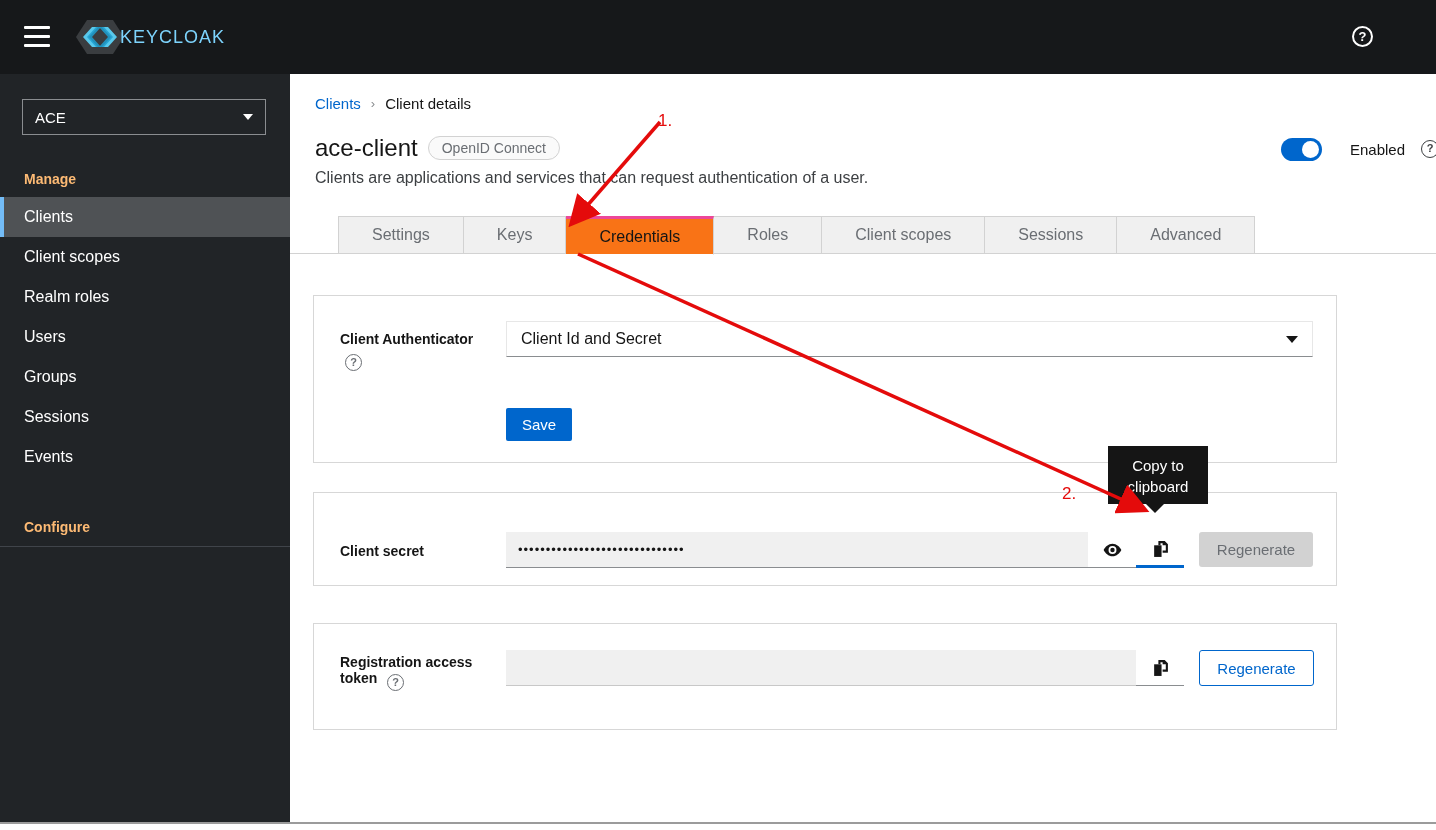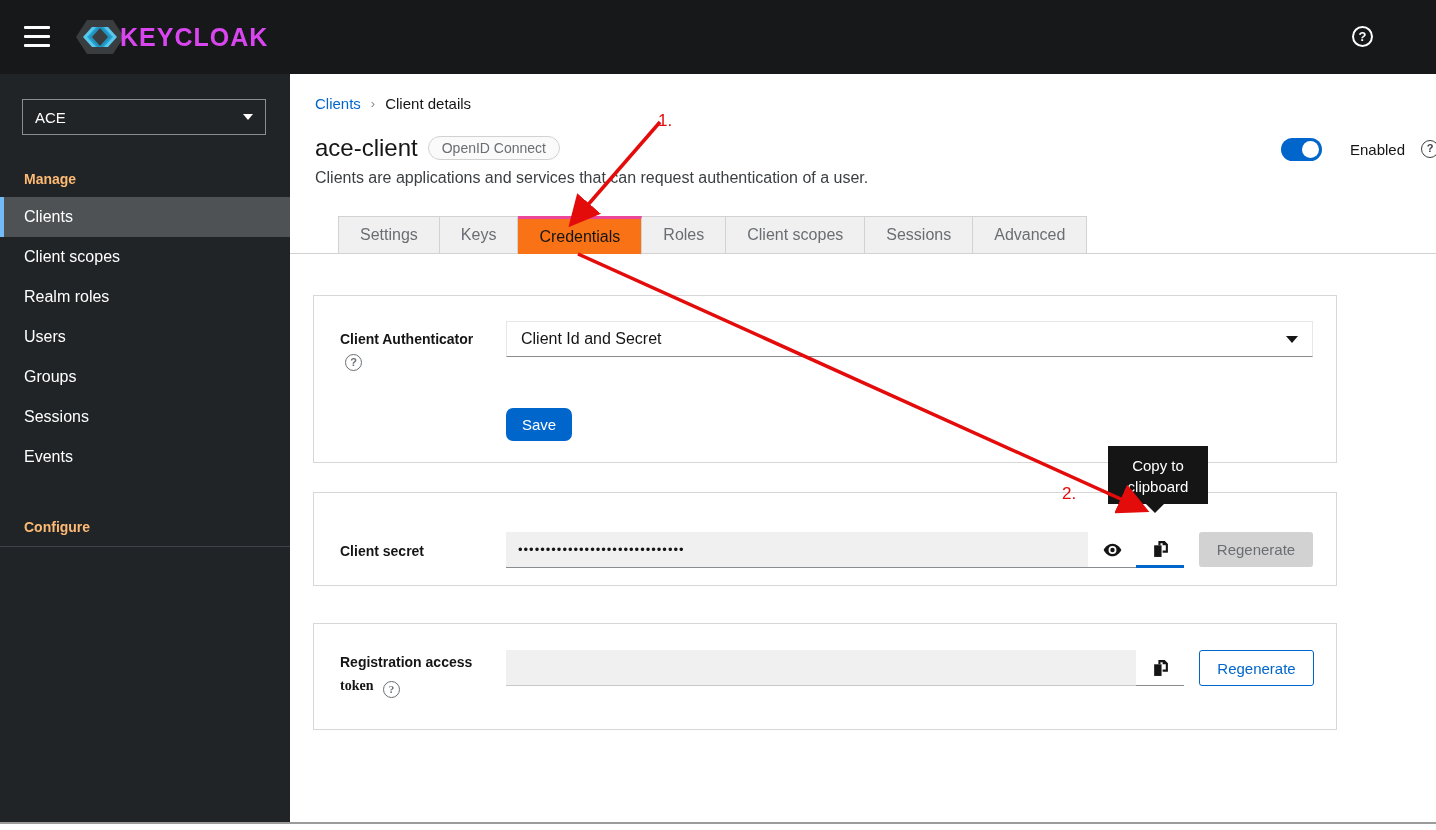--- a/index.html
+++ b/index.html
@@ -4,21 +4,21 @@
 <style>
   * { margin:0; padding:0; box-sizing:border-box; }
   body { font-family:"Liberation Sans", sans-serif; background:#fff; }
   .screen { position:relative; width:1436px; height:830px; overflow:hidden; background:#fff; }
 
   
   .topbar { position:absolute; left:0; top:0; width:1436px; height:74px; background:#16181a; }
   .hamburger { position:absolute; left:24px; top:26px; width:26px; height:21px; cursor:pointer; }
   .hamburger span { display:block; width:26px; height:3px; background:#fff; margin-bottom:6px; border-radius:1px; }
   .brand { position:absolute; left:74px; top:16px; display:flex; align-items:center; height:42px; }
-  .brand-text { font-size:25px; font-weight:bold; color:#d946ef; letter-spacing:1px; margin-left:-6px; }
+  .brand-text { font-size:18px; font-weight:normal; color:#7dd3fc; letter-spacing:1px; margin-left:-6px; }
   .topbar-help { position:absolute; left:1352px; top:26px; width:21px; height:21px; border:2px solid #fff; border-radius:50%; color:#fff; font-size:13px; font-weight:bold; text-align:center; line-height:18px; cursor:pointer; }
 
   
   .sidebar { position:absolute; left:0; top:74px; width:290px; height:748px; background:#212427; }
   .realm-select { position:absolute; left:22px; top:25px; width:244px; height:36px; border:1px solid #8a8d90; color:#fff; font-size:15px; display:flex; align-items:center; padding:0 12px; cursor:pointer; }
   .realm-select .caret { margin-left:auto; width:0; height:0; border-left:5px solid transparent; border-right:5px solid transparent; border-top:6px solid #fff; }
   .nav-heading { position:absolute; left:24px; font-size:14px; font-weight:700; color:#fdba74; }
   .nav-list { position:absolute; left:0; width:290px; }
   .nav-item { height:40px; display:flex; align-items:center; padding-left:24px; color:#fff; font-size:16px; cursor:pointer; }
   .nav-item.active { background:#4f5255; border-left:4px solid #73bcf7; padding-left:20px; }
@@ -35,34 +35,34 @@
   .page-desc { position:absolute; left:315px; top:169px; font-size:16px; color:#3c3f42; }
   .enabled-group { position:absolute; left:1281px; top:138px; display:flex; align-items:center; gap:28px; }
   .toggle { position:relative; width:41px; height:23px; border-radius:12px; background:#0066cc; cursor:pointer; }
   .toggle .knob { position:absolute; right:3px; top:3px; width:17px; height:17px; border-radius:50%; background:#fff; }
   .enabled-label { font-size:15px; color:#151515; }
   .qicon { display:inline-block; width:17px; height:17px; border:1.5px solid #6a6e73; border-radius:50%; color:#6a6e73; font-size:11px; font-weight:bold; text-align:center; line-height:14px; cursor:pointer; background:#fff; }
   .page-help { position:absolute; left:1421px; top:140px; border-color:#3c3f42; color:#3c3f42; width:18px; height:18px; line-height:15px; }
 
   
   .tabstrip { position:absolute; left:290px; top:216px; width:1146px; height:38px; border-bottom:1px solid #d2d2d2; display:flex; padding-left:48px; }
-  .tab { height:38px; display:flex; align-items:center; padding:0 21px; font-size:16px; color:#6a6e73; background:#f0f0f0; border:1px solid #d2d2d2; border-left:none; cursor:pointer; }
+  .tab { height:38px; display:flex; align-items:center; padding:0 33px; font-size:16px; color:#6a6e73; background:#f0f0f0; border:1px solid #d2d2d2; border-left:none; cursor:pointer; }
   .tab:first-child { border-left:1px solid #d2d2d2; }
   .tab.active { background:#f97316; color:#151515; border-top:3px solid #ec4899; border-bottom:1px solid #fff; margin-bottom:-1px; height:39px; }
 
   
   .card { position:absolute; left:313px; width:1024px; background:#fff; border:1px solid #d7d7d7; }
   .card1 { top:295px; height:168px; }
   .card2 { top:492px; height:94px; }
   .card3 { top:623px; height:107px; }
   .field-label { position:absolute; font-size:14px; font-weight:700; color:#151515; }
 
   .select-box { position:absolute; left:192px; top:25px; width:807px; height:36px; background:#fff; border:1px solid #e7e7e7; border-bottom:1px solid #8a8d90; display:flex; align-items:center; padding:0 14px; font-size:16px; color:#151515; cursor:pointer; }
   .select-box .caret { margin-left:auto; width:0; height:0; border-left:6px solid transparent; border-right:6px solid transparent; border-top:7px solid #151515; }
-  .btn-primary { position:absolute; background:#0066cc; color:#fff; border:none; font-size:15px; border-radius:7px; cursor:pointer; font-family:inherit; }
+  .btn-primary { position:absolute; background:#0066cc; color:#fff; border:none; font-size:15px; border-radius:2px; cursor:pointer; font-family:inherit; }
   .save-btn { left:192px; top:112px; width:66px; height:33px; }
 
   .secret-group { position:absolute; left:192px; top:39px; height:36px; display:flex; }
   .secret-input { width:582px; height:36px; background:#f0f0f0; border:none; border-bottom:1px solid #8a8d90; font-size:13px; letter-spacing:1px; color:#151515; padding:0 12px; font-family:inherit; }
   .icon-btn { width:48px; height:36px; background:#fff; border:none; border-bottom:1px solid #8a8d90; display:flex; align-items:center; justify-content:center; cursor:pointer; }
   .icon-btn.focused { border-bottom:3px solid #0066cc; }
   .btn-disabled { position:absolute; left:885px; top:39px; width:114px; height:35px; background:#d2d2d2; color:#6a6e73; border:none; font-size:15px; border-radius:3px; font-family:inherit; cursor:not-allowed; }
   .btn-outline { position:absolute; left:885px; top:26px; width:115px; height:36px; background:#fff; color:#0066cc; border:1px solid #0066cc; font-size:15px; border-radius:3px; font-family:inherit; cursor:pointer; }
   .token-group { position:absolute; left:192px; top:26px; height:36px; display:flex; }
   .token-input { width:630px; height:36px; background:#f0f0f0; border:none; border-bottom:1px solid #c8c8c8; padding:0 12px; font-family:inherit; }
@@ -181,21 +181,21 @@
     <button class="btn-disabled">Regenerate</button>
   </div>
 
   <div class="tooltip">
     <div>Copy to</div>
     <div>clipboard</div>
   </div>
 
   <div class="card card3">
     <div class="field-label" style="left:26px; top:30px;">Registration access</div>
-    <div class="field-label" style="left:26px; top:54px;font-family:Liberation Serif, serif;">
+    <div class="field-label" style="left:26px; top:46px;">
       <span>token</span>
       <span class="qicon" style="margin-left:6px; vertical-align:-3px;">?</span>
     </div>
     <div class="token-group">
       <input class="token-input" type="text" readonly="" value="" style="">
       <button class="icon-btn">
         <svg width="17" height="18" viewBox="0 0 16 17">
           <path d="M6 1 h6 l3 3 v8 h-5 v-2 h3 V5 h-3 V3 H8 v2 H6 Z" fill="#151515"></path>
           <path d="M2 5 h7 v11 H2 Z" fill="#151515"></path>
         </svg>

